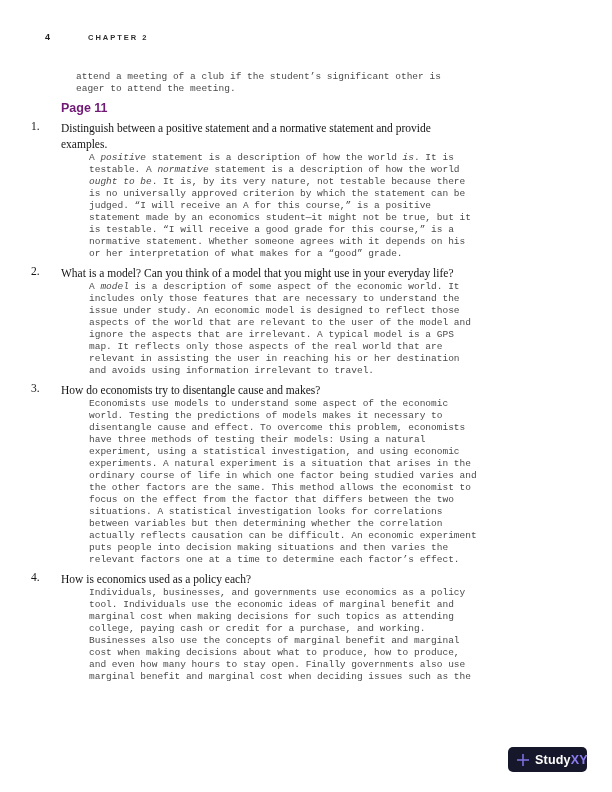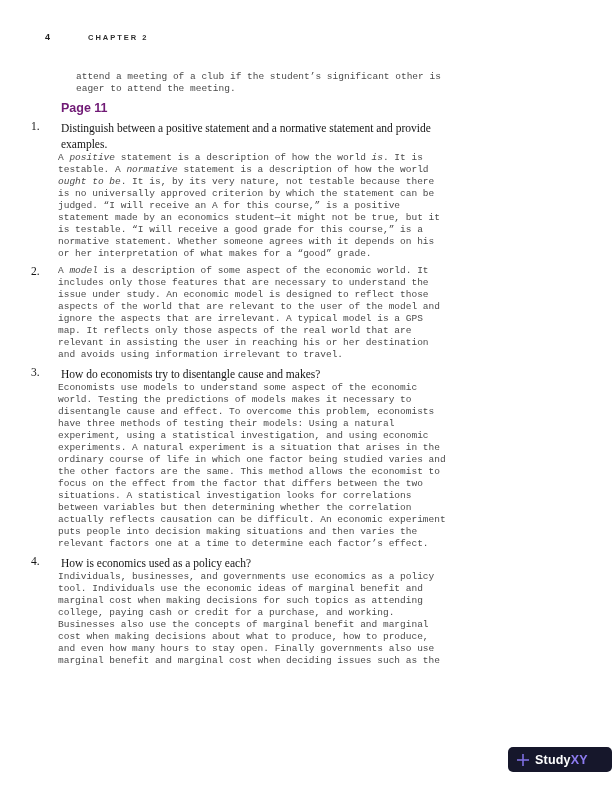--- a/index.html
+++ b/index.html
@@ -78,28 +78,28 @@
     line-height: 12.5px;
   }
   .q-text {
     margin-left: 30px;
     font-family: "Liberation Serif", serif;
     font-size: 11.5px;
     color: #141414;
     line-height: 16px;
   }
   .q-answer {
-    margin-left: 27px;
+    margin-left: 58px;
   }
   
   .logo {
     position: absolute;
     left: 508px;
     top: 747px;
-    width: 104px;
+    width: 79px;
     height: 25px;
     border-radius: 5px;
     display: flex;
     align-items: center;
     padding: 0 8px;
   }
   .logo .plus { display: inline-flex; margin-right: 5px; }
   .logo .brand {
     font-family: "Liberation Sans", sans-serif;
     font-size: 12.5px;
@@ -126,20 +126,21 @@
     <div class="section-heading">Page 11</div>
 
     <div class="q">
       <div class="q-num">1.</div>
       <div class="q-text">Distinguish between a positive statement and a normative statement and provide<br>examples.</div>
       <div class="q-answer mono">A <i>positive</i> statement is a description of how the world <i>is</i>. It is<br>testable. A <i>normative</i> statement is a description of how the world<br><i>ought to be</i>. It is, by its very nature, not testable because there<br>is no universally approved criterion by which the statement can be<br>judged. “I will receive an A for this course,” is a positive<br>statement made by an economics student—it might not be true, but it<br>is testable. “I will receive a good grade for this course,” is a<br>normative statement. Whether someone agrees with it depends on his<br>or her interpretation of what makes for a “good” grade.</div>
     </div>
 
     <div class="q">
       <div class="q-num">2.</div>
+      <div class="q-text">What is a model? Can you think of a model that you might use in your everyday life?</div>
       <div class="q-answer mono">A <i>model</i> is a description of some aspect of the economic world. It<br>includes only those features that are necessary to understand the<br>issue under study. An economic model is designed to reflect those<br>aspects of the world that are relevant to the user of the model and<br>ignore the aspects that are irrelevant. A typical model is a GPS<br>map. It reflects only those aspects of the real world that are<br>relevant in assisting the user in reaching his or her destination<br>and avoids using information irrelevant to travel.</div>
     </div>
 
     <div class="q">
       <div class="q-num">3.</div>
       <div class="q-text">How do economists try to disentangle cause and makes?</div>
       <div class="q-answer mono">Economists use models to understand some aspect of the economic<br>world. Testing the predictions of models makes it necessary to<br>disentangle cause and effect. To overcome this problem, economists<br>have three methods of testing their models: Using a natural<br>experiment, using a statistical investigation, and using economic<br>experiments. A natural experiment is a situation that arises in the<br>ordinary course of life in which one factor being studied varies and<br>the other factors are the same. This method allows the economist to<br>focus on the effect from the factor that differs between the two<br>situations. A statistical investigation looks for correlations<br>between variables but then determining whether the correlation<br>actually reflects causation can be difficult. An economic experiment<br>puts people into decision making situations and then varies the<br>relevant factors one at a time to determine each factor’s effect.</div>
     </div>
 
     <div class="q">

